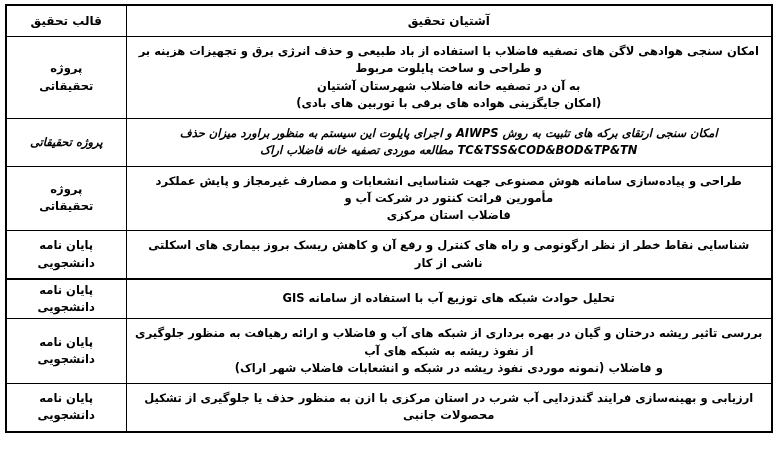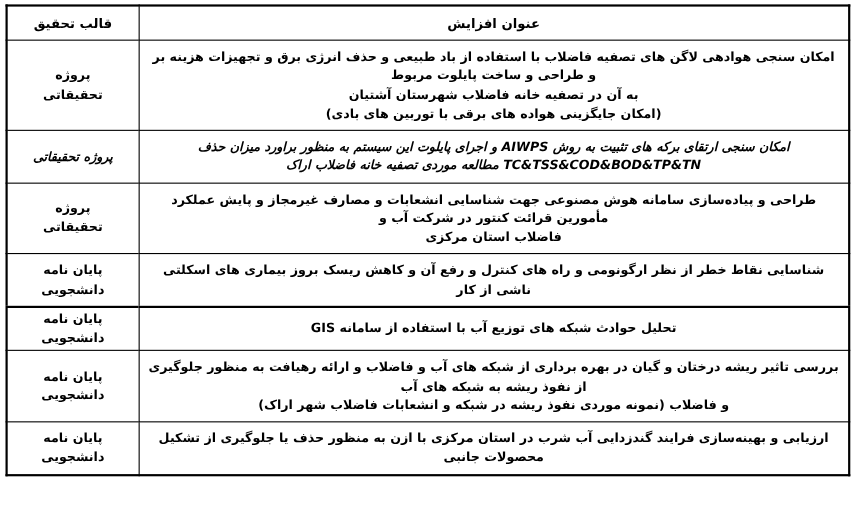--- a/index.html
+++ b/index.html
@@ -66,21 +66,21 @@
 <body>
 
 <div class="page">
   <table class="research-table">
     <colgroup>
       <col class="title-col">
       <col class="format-col">
     </colgroup>
     <thead>
       <tr>
-        <th>عنوان افزایش</th>
+        <th>آشتیان تحقیق</th>
         <th>قالب تحقیق</th>
       </tr>
     </thead>
     <tbody>
       <tr>
         <td class="title-cell">امکان سنجی هوادهی لاگن های تصفیه فاضلاب با استفاده از باد طبیعی و حذف انرژی برق و تجهیزات هزینه بر و طراحی و ساخت پایلوت مربوط
 به آن در تصفیه خانه فاضلاب شهرستان آشتیان
 (امکان جایگزینی هواده های برقی با توربین های بادی)</td>
         <td class="format-cell">پروژه تحقیقاتی</td>
       </tr>

